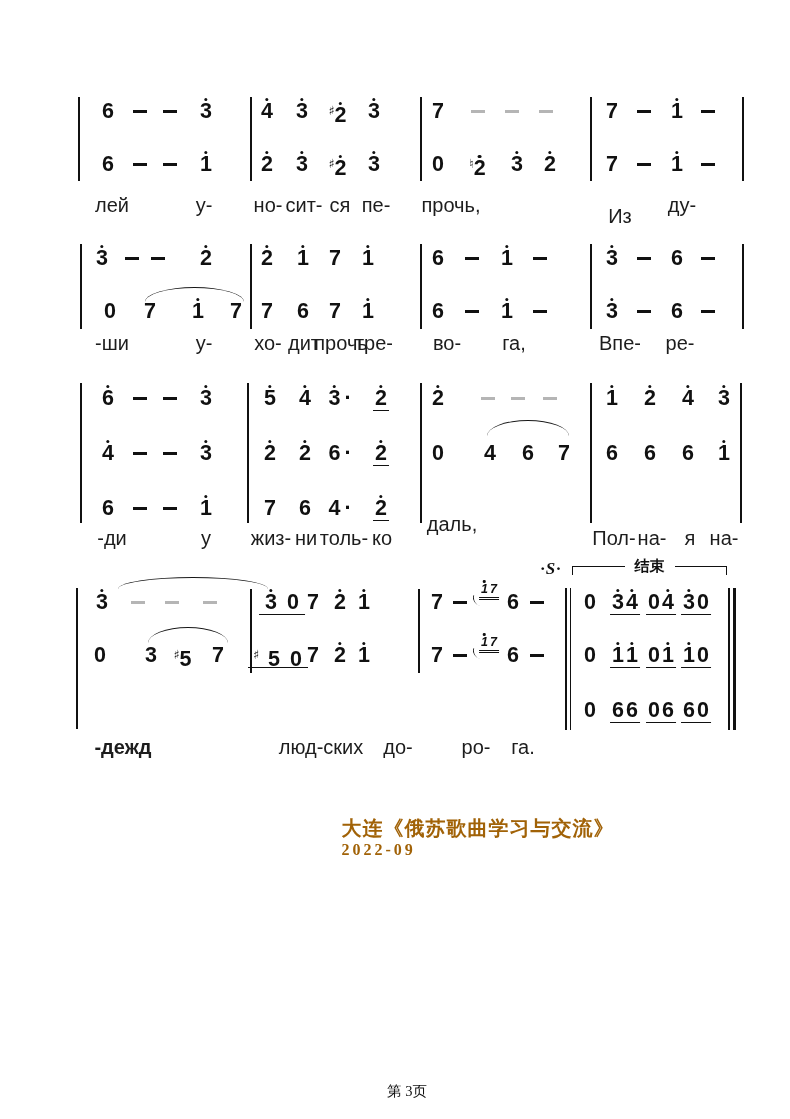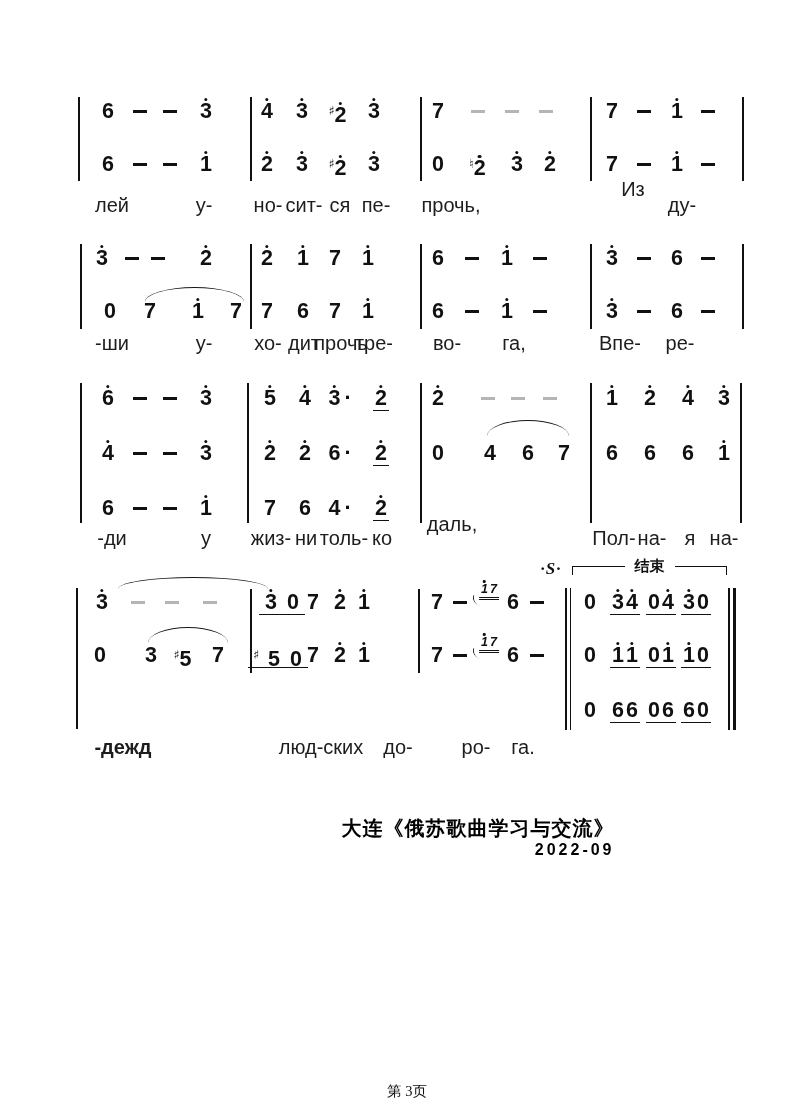--- a/index.html
+++ b/index.html
@@ -28,22 +28,22 @@
         border-radius:50% 50% 0 0/100% 100% 0 0;}
   .lyric{position:absolute;transform:translateX(-50%);font-size:20px;color:#1d1d1d;white-space:nowrap;}
   
   .endbr{position:absolute;height:8px;border:1.3px solid #111;border-bottom:none;}
   .endbr .lbl{position:absolute;left:50%;top:-9px;transform:translateX(-50%);
         background:#fff;padding:0 10px;font-family:"Liberation Serif",serif;
         font-size:15px;font-weight:700;line-height:17px;white-space:nowrap;color:#111;}
   .segno{position:absolute;transform:translateX(-50%);
         font:italic 700 17px "Liberation Serif",serif;letter-spacing:1px;color:#111;}
   
-  .credits{position:absolute;transform:translateX(-50%);text-align:right;
-        font-family:Liberation Sans, sans-serif;color:#000000;}
+  .credits{position:absolute;transform:translateX(-50%);text-align:left;
+        font-family:Liberation Serif, serif;color:#a16207;}
   .credit-1{font-size:20px;font-weight:700;letter-spacing:1px;line-height:24px;}
   .credit-2{font-size:16px;font-weight:700;letter-spacing:3px;line-height:19px;}
   .credit-3{font-size:19px;font-weight:700;letter-spacing:6px;line-height:22px;}
   .pageno{position:absolute;transform:translateX(-50%);
         font-family:"Liberation Serif",serif;font-size:14.5px;color:#111;}
   .watermark{position:absolute;font-style:italic;font-weight:800;font-size:22px;
         letter-spacing:.5px;color:#3b3b42;font-family:"Liberation Sans",sans-serif;}
 </style>
 </head>
 <body>
@@ -87,21 +87,21 @@
       <div class="cell" style="left: 644px; top: 153px;"><span class="dash"></span></div>
       <div class="cell" style="left: 677px; top: 153px;"><span class="g">1<span class="odot"></span></span></div>
       <div class="cell" style="left: 708px; top: 153px;"><span class="dash"></span></div>
       <div class="lyric" style="left: 112px; top: 194px;">лей</div>
       <div class="lyric" style="left: 204px; top: 194px;">у-</div>
       <div class="lyric" style="left: 268px; top: 194px;">но-</div>
       <div class="lyric" style="left: 304px; top: 194px;">сит-</div>
       <div class="lyric" style="left: 340px; top: 194px;">ся</div>
       <div class="lyric" style="left: 376px; top: 194px;">пе-</div>
       <div class="lyric" style="left: 451px; top: 194px;">прочь,</div>
-      <div class="lyric" style="left: 620px; top: 178px; margin-left: 13px;">Из</div>
+      <div class="lyric" style="left: 620px; top: 205px;">Из</div>
       <div class="lyric" style="left: 682px; top: 194px;">ду-</div>
       <div class="bar" style="left: 80px; top: 244px; height: 85px;"></div>
       <div class="bar" style="left: 250px; top: 244px; height: 85px;"></div>
       <div class="bar" style="left: 420px; top: 244px; height: 85px;"></div>
       <div class="bar" style="left: 590px; top: 244px; height: 85px;"></div>
       <div class="bar" style="left: 742px; top: 244px; height: 85px;"></div>
       <div class="cell" style="left: 102px; top: 247px;"><span class="g">3<span class="odot"></span></span></div>
       <div class="cell" style="left: 132px; top: 247px;"><span class="dash"></span></div>
       <div class="cell" style="left: 158px; top: 247px;"><span class="dash"></span></div>
       <div class="cell" style="left: 206px; top: 247px;"><span class="g">2<span class="odot"></span></span></div>

